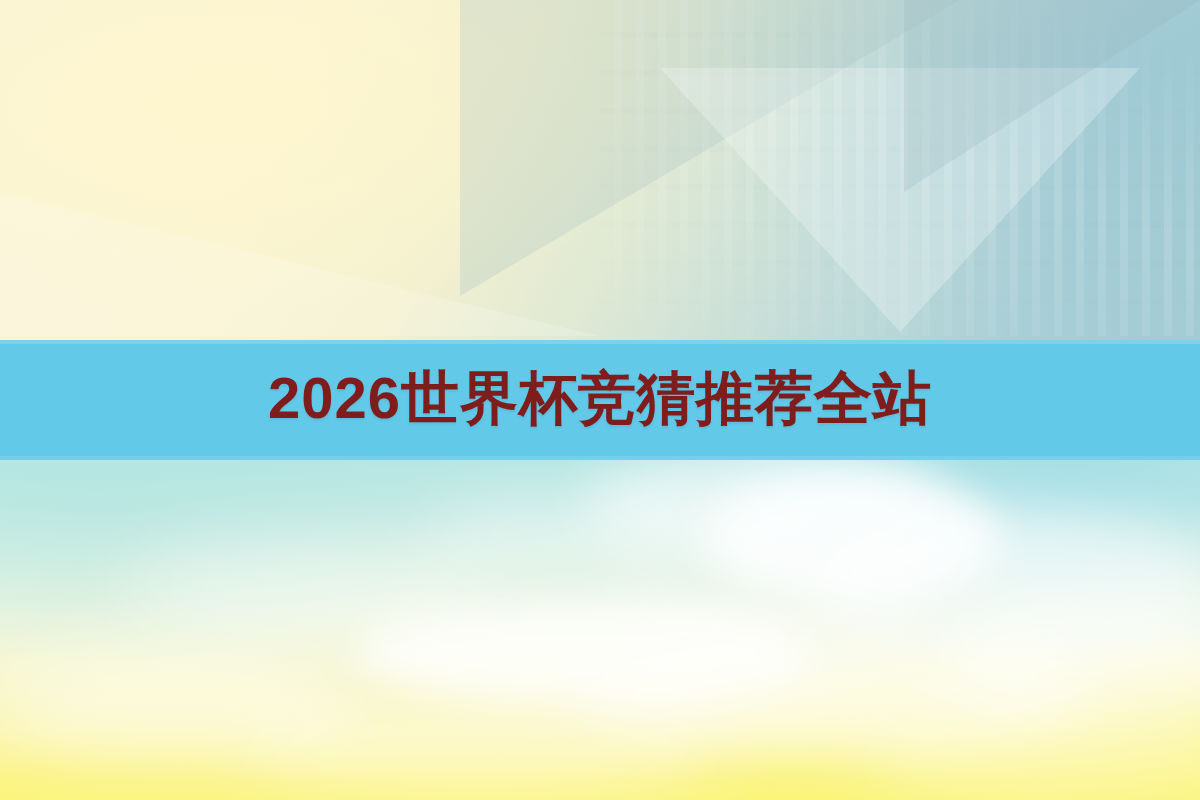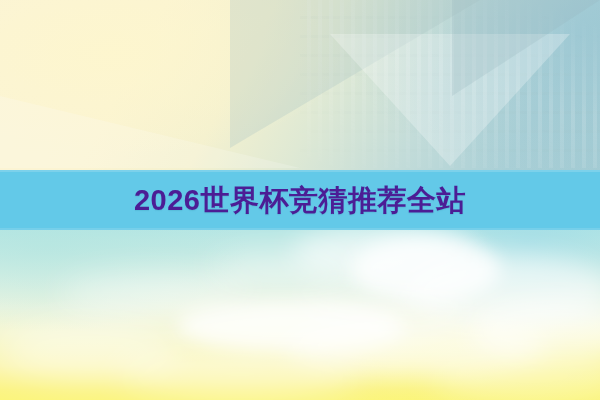--- a/index.html
+++ b/index.html
@@ -170,21 +170,21 @@
   .band-edge-bottom {
     position: absolute;
     left: 0; bottom: 0;
     width: 600px; height: 2px;
     background: rgba(255,255,255,0.12);
   }
   .title-text {
     position: relative;
     font-size: 29px;
     font-weight: bold;
-    color: #4c1d95;
+    color: #7f1d1d;
     letter-spacing: 0.5px;
     line-height: 1;
     white-space: nowrap;
     text-shadow: 0 1px 1px rgba(60,150,180,0.25);
   }
 </style>
 </head>
 <body>
 
 <div class="banner">

